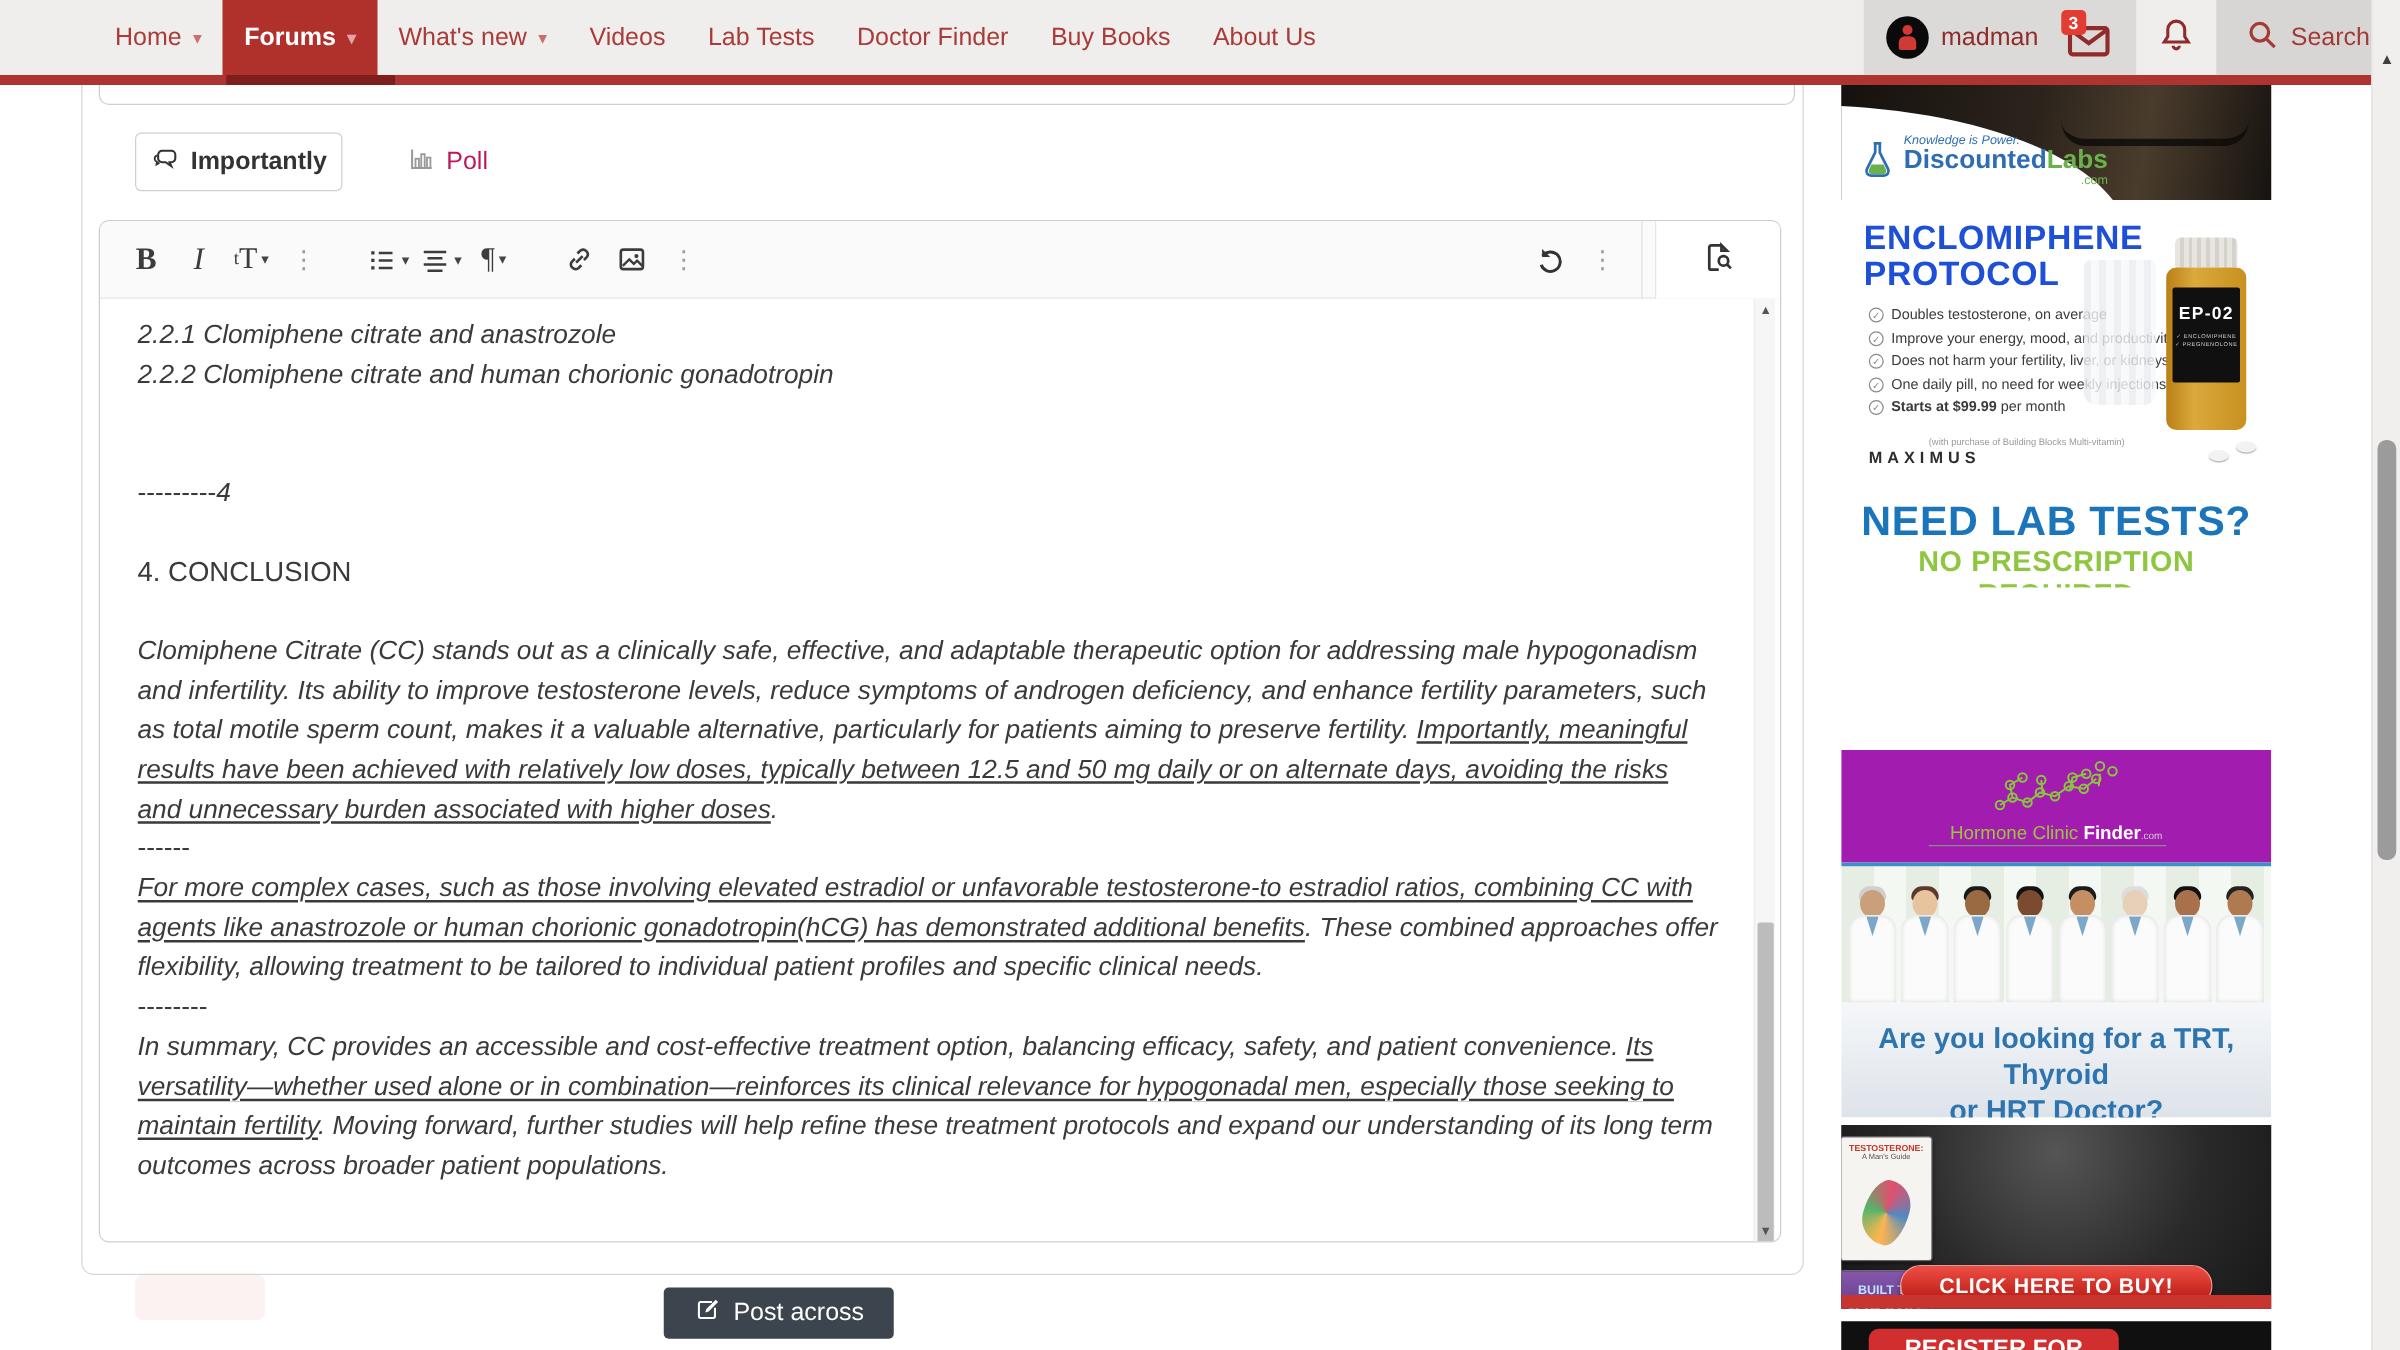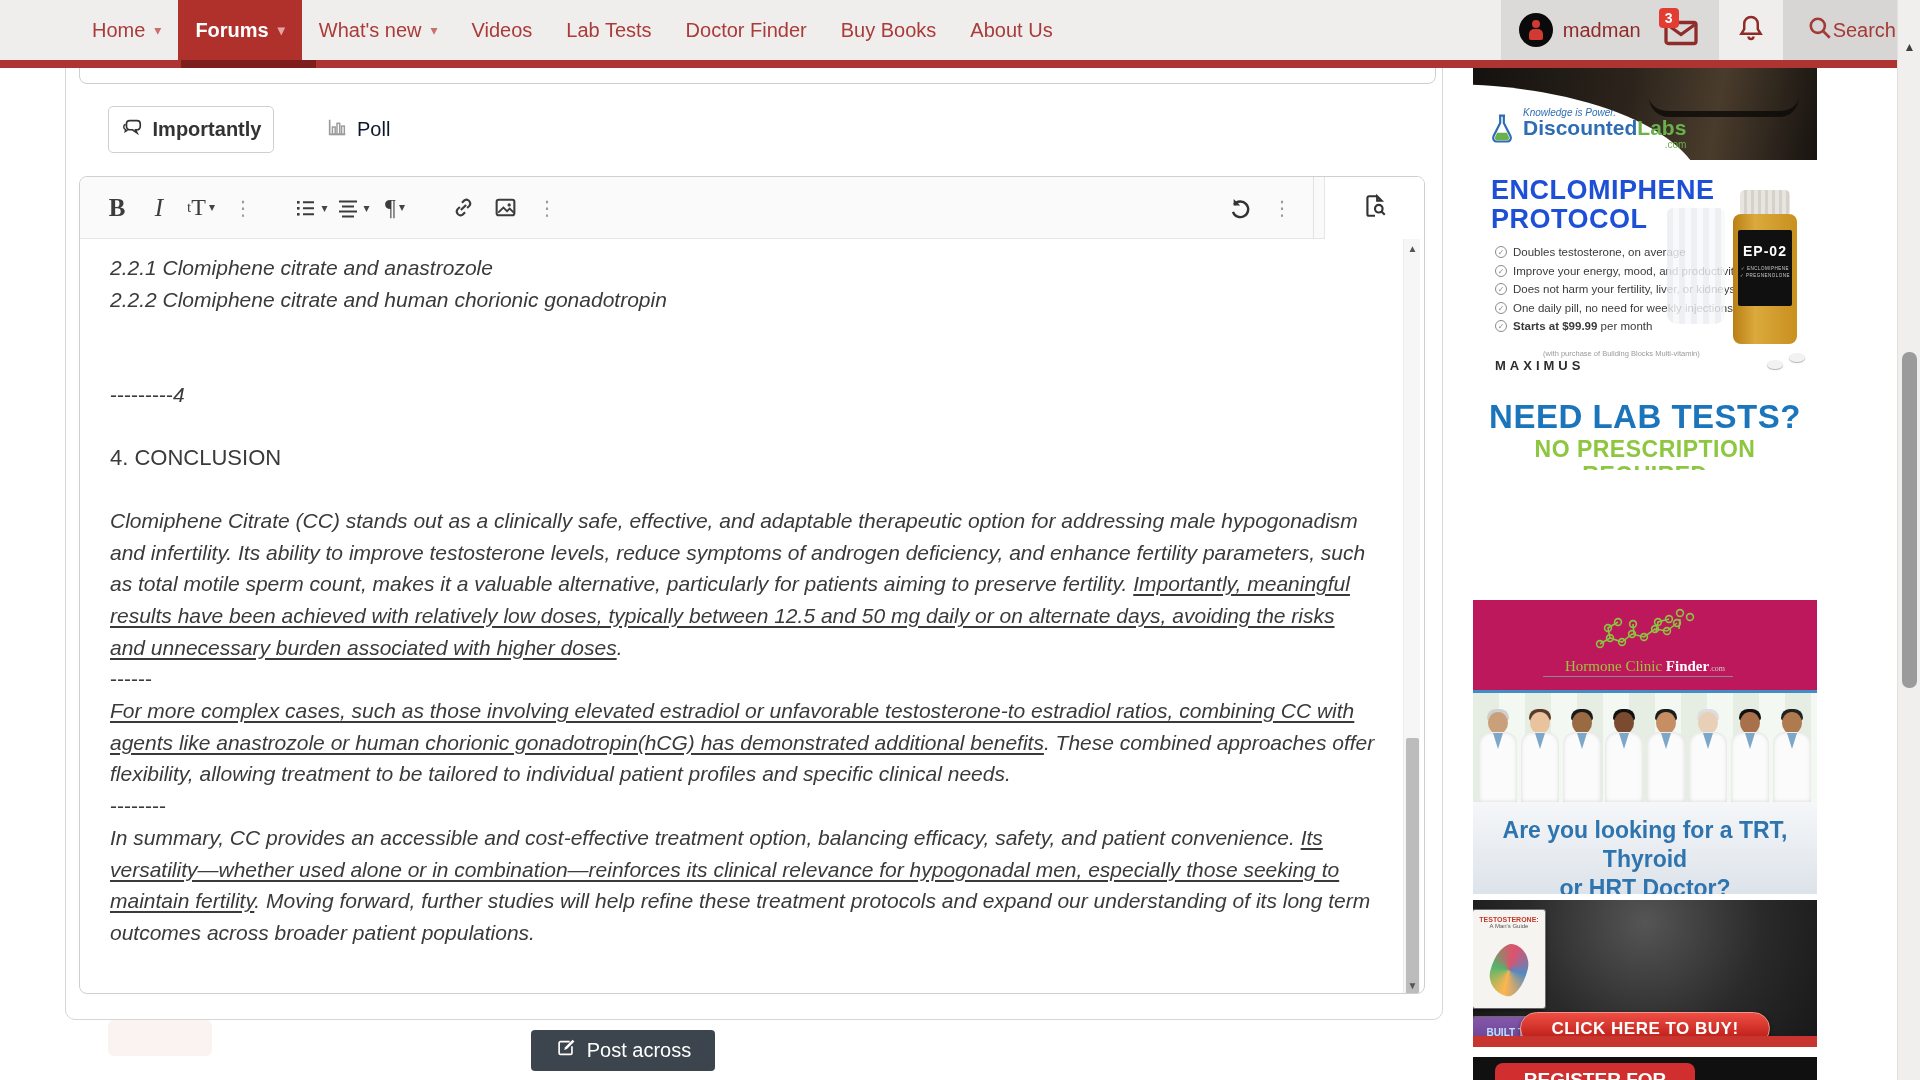--- a/index.html
+++ b/index.html
@@ -27,34 +27,34 @@
   #avatar::before { content:""; position:absolute; left:13px; top:7px; width:8px; height:8px;
     border-radius:50%; background:#d03a33; }
   #avatar::after { content:""; position:absolute; left:10px; top:16px; width:14px; height:11px;
     border-radius:5px 5px 2px 2px; background:#d03a33; }
   #username { color:#8f2b28; font-size:20px; }
   #mail-wrap { position:relative; margin-left:12px; width:38px; height:40px; }
   #mail-badge { position:absolute; left:-4px; top:-2px; min-width:20px; height:20px; border-radius:4px;
     background:#e23c33; color:#fff; font-size:14px; font-weight:bold; text-align:center; line-height:20px;
     padding:0 4px; z-index:2; }
   #bell-area { width:64px; display:flex; justify-content:center; align-items:center; height:60px; }
-  #search-panel { display:flex; align-items:center; height:60px; background:#d8d6d5; padding:0 24px; }
+  #search-panel { display:flex; align-items:center; height:60px; background:#d8d6d5; padding:0 24px; gap:10px; }
   #search-label { color:#a33a36; font-size:20px; }
 
   
   #card { position:absolute; left:65px; top:-30px; width:1378px; height:1050px;
     border:1px solid #d6d6d6; border-radius:10px; background:#fff; z-index:1; }
   #title-input { position:absolute; left:79px; top:14px; width:1357px; height:70px;
     background:#fff; border:1px solid #cfcfcf; border-radius:8px; z-index:2; }
   #tabs { position:absolute; left:108px; top:106px; display:flex; align-items:center; z-index:3; }
   #tab-discussion { display:flex; align-items:center; gap:10px; width:166px; height:47px;
     justify-content:center; border:1px solid #cfcfcf; border-radius:5px; background:#fff;
     font-size:20px; font-weight:bold; color:#333; cursor:pointer; }
   #tab-poll { display:flex; align-items:center; gap:9px; margin-left:52px; font-size:20px;
-    color:#0f172a; cursor:pointer; }
+    color:#be185d; cursor:pointer; }
 
   
   #editor { position:absolute; left:79px; top:176px; width:1346px; height:818px;
     border:1px solid #cfcfcf; border-radius:8px; background:#fff; overflow:hidden; z-index:3; }
   #toolbar { position:absolute; left:0; top:0; width:100%; height:62px; background:#fafafa;
     border-bottom:1px solid #e6e6e6; display:flex; align-items:center; padding:0 16px; }
   .tbtn { width:42px; height:42px; display:flex; align-items:center; justify-content:center;
     color:#3c3c3c; cursor:pointer; border-radius:4px; flex:0 0 auto; }
   .tbtn svg { display:block; }
   .tb-b { font-family:"Liberation Serif", serif; font-weight:bold; font-size:25px; }
@@ -132,21 +132,21 @@
   #bottle-lines span { font-size:4.5px; color:#cfcfcf; letter-spacing:.5px; }
   .pill { position:absolute; width:16px; height:9px; border-radius:50%; background:#f2f2f2;
     box-shadow:0 1px 1px rgba(0,0,0,.3); }
   #pill1 { right:34px; top:200px; } #pill2 { right:12px; top:193px; }
 
   #ad-labtests { top:398px; height:72px; background:#fff; text-align:center; }
   #labtests-1 { font-size:33px; font-weight:bold; color:#1b75bb; line-height:38px; letter-spacing:.5px; }
   #labtests-2 { font-size:23px; font-weight:bold; color:#8dc63f; line-height:26px; letter-spacing:.5px; }
 
   #ad-clinic { top:600px; height:294px; }
-  #clinic-top { position:absolute; left:0; top:0; width:100%; height:90px; background:#be185d;font-family:Liberation Serif, serif; }
+  #clinic-top { position:absolute; left:0; top:0; width:100%; height:90px; background:#a21caf; }
   #clinic-brand { position:absolute; left:0; top:58px; width:100%; text-align:center; font-size:15px; }
   #clinic-brand .brand-g { color:#9bc53d; } #clinic-brand .brand-w { color:#fff; font-weight:bold; }
   #clinic-brand .tld { color:#cfcfcf; font-size:8px; }
   #clinic-underline { position:absolute; left:70px; top:76px; width:190px; height:1px; background:#8a8a8a; }
   #clinic-photo { position:absolute; left:0; top:90px; width:100%; height:112px;
     background:repeating-linear-gradient(90deg,#e6eee4 0 26px,#f4f8f3 26px 52px); border-top:3px solid #3f8fc4; }
   #doctors { position:absolute; left:0; bottom:0; width:100%; height:100px; display:flex;
     justify-content:center; align-items:flex-end; gap:2px; }
   .doc { position:relative; width:40px; height:96px; }
   .doc .head { position:absolute; left:10px; top:6px; width:20px; height:22px; border-radius:50%; }

